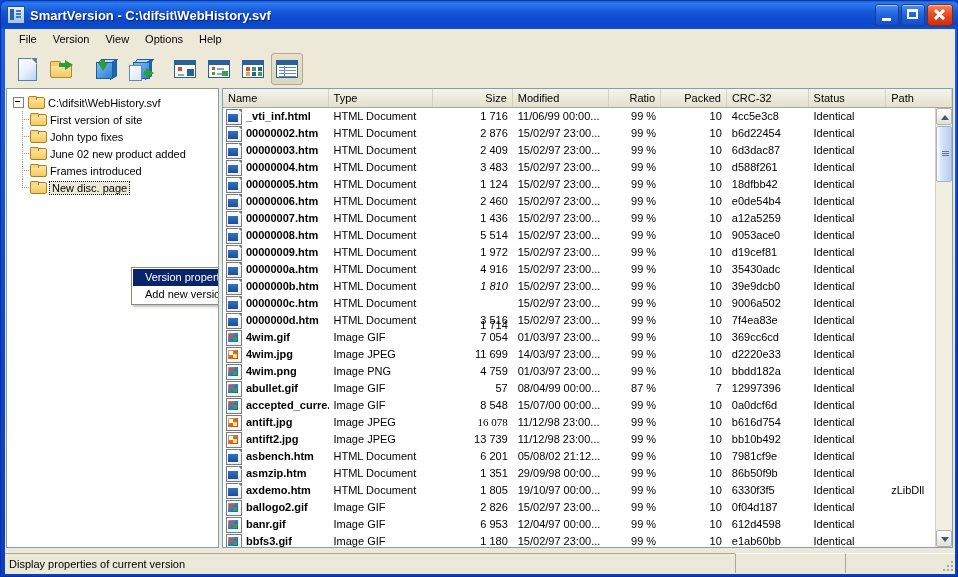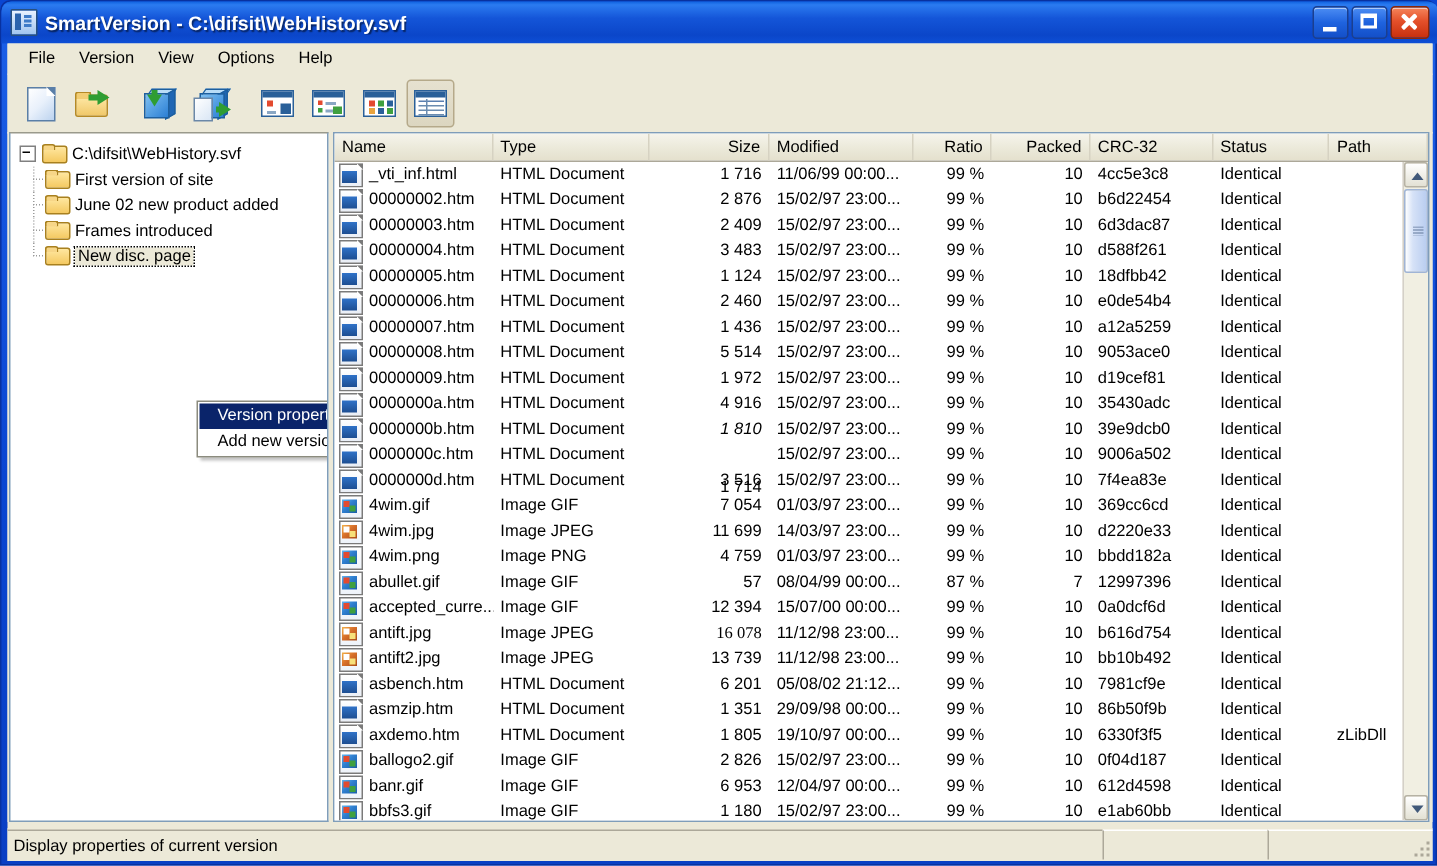--- a/index.html
+++ b/index.html
@@ -257,21 +257,21 @@
     position:absolute;left:0;top:19px;right:16px;bottom:0;
     overflow:hidden;background:#fff;
   }
   .lv-row{height:17px;display:flex;align-items:center;white-space:nowrap;}
   .cell{
     box-sizing:border-box;font-size:11px;color:#000;
     padding:0 5px;overflow:hidden;white-space:nowrap;
     line-height:17px;
   }
   .cell.r{text-align:right;}
-  .cell.name{display:flex;align-items:center;padding-left:3px;}
+  .cell.name{display:flex;align-items:center;padding-left:3px;font-weight:bold;}
   .fic{width:14px;height:14px;margin-right:4px;flex:none;position:relative;}
   
   .fic.html{
     background:linear-gradient(180deg,#ffffff,#e9eef6);
     border:1px solid #7a7a7a;
   }
   .fic.html:after{
     content:"";position:absolute;left:1px;top:4px;width:10px;height:8px;
     background:linear-gradient(180deg,#2f72c8,#1d4e92);
   }
@@ -477,20 +477,29 @@
           <div class="tree-row tree-child">
             <span class="dots"></span>
               <span class="dots-h"></span>
             <span class="folder-ic">
               <span class="fb"></span>
                 <span class="ft"></span>
             </span>
             <span class="tree-label">First version of site</span>
           </div>
 
+          <div class="tree-row tree-child">
+            <span class="dots"></span>
+              <span class="dots-h"></span>
+            <span class="folder-ic">
+              <span class="fb"></span>
+                <span class="ft"></span>
+            </span>
+            <span class="tree-label">John typo fixes</span>
+          </div>
 
           <div class="tree-row tree-child">
             <span class="dots"></span>
               <span class="dots-h"></span>
             <span class="folder-ic">
               <span class="fb"></span>
                 <span class="ft"></span>
             </span>
             <span class="tree-label">June 02 new product added</span>
           </div>
@@ -791,21 +800,21 @@
             </div>
             <div class="lv-row">
               <div class="cell name" style="width: 106px;">
                 <span class="fic img">
                   <span class="dot"></span>
                   <span class="dot2"></span>
                 </span>
                 <span>accepted_curre...</span>
               </div>
               <div class="cell" style="width: 105px;">Image GIF</div>
-              <div class="cell r" style="width: 80px;">12 394</div>
+              <div class="cell r" style="width: 80px;">8 548</div>
               <div class="cell" style="width: 97px;">15/07/00 00:00...</div>
               <div class="cell r" style="width: 52px;">99 %</div>
               <div class="cell r" style="width: 66px;">10</div>
               <div class="cell" style="width: 82px;">0a0dcf6d</div>
               <div class="cell" style="width: 78px;">Identical</div>
               <div class="cell" style="width: 50px;"></div>
             </div>
             <div class="lv-row">
               <div class="cell name" style="width: 106px;">
                 <span class="fic img jpg">

